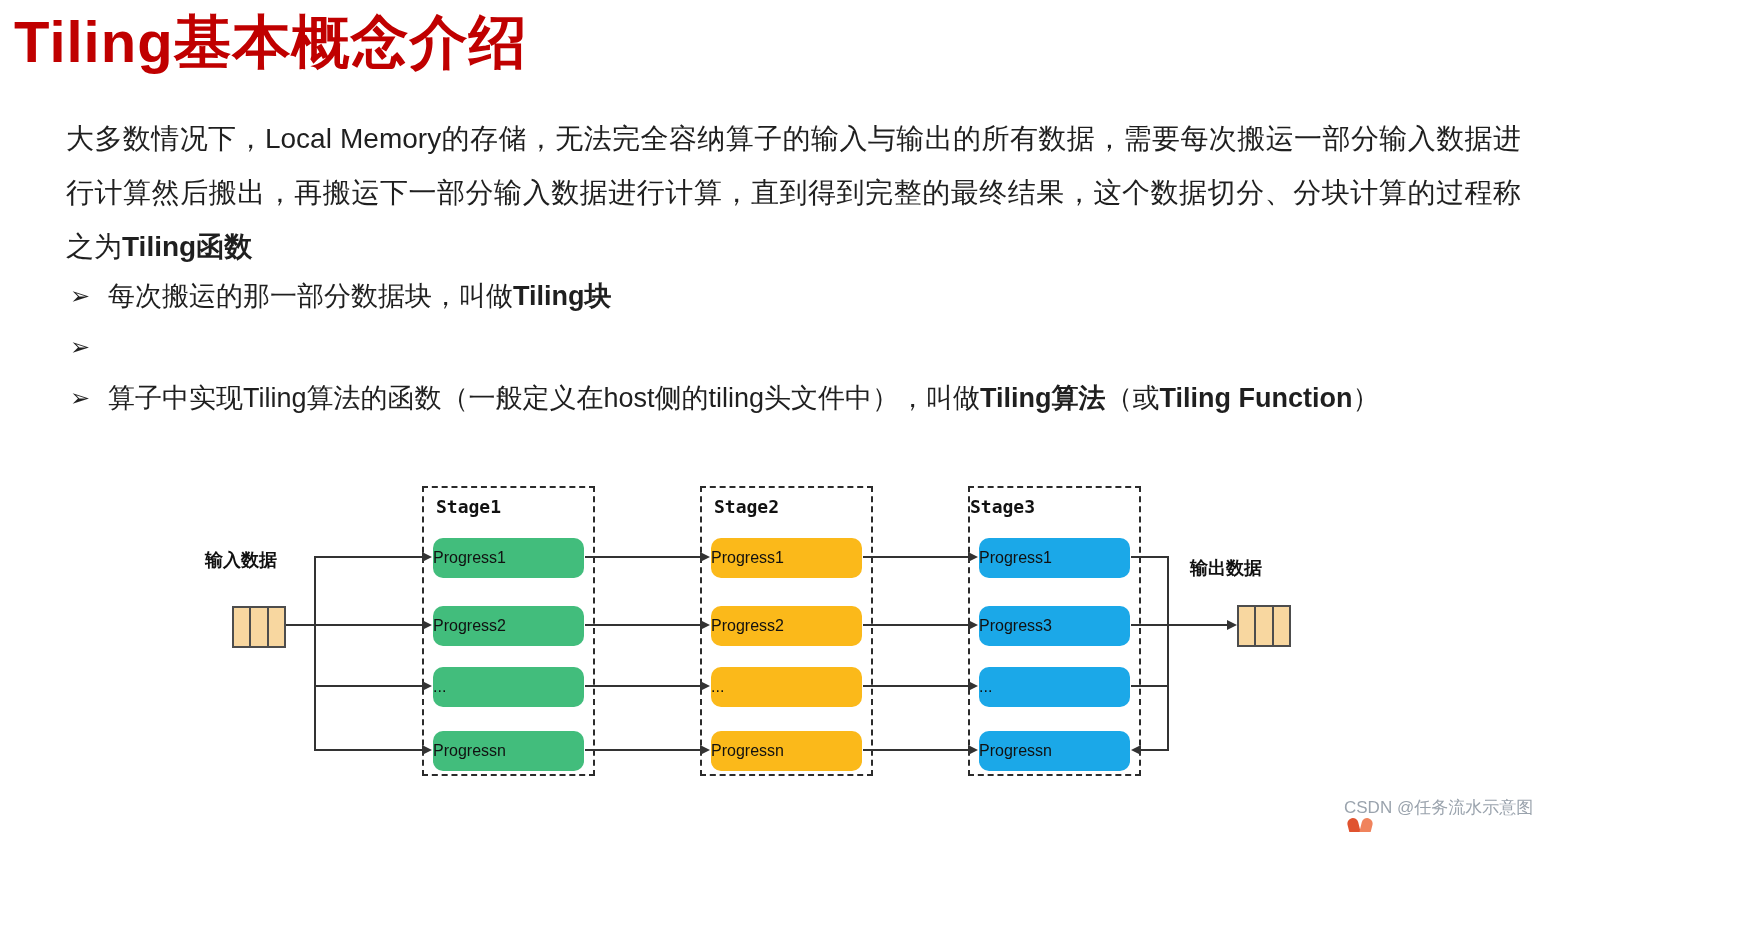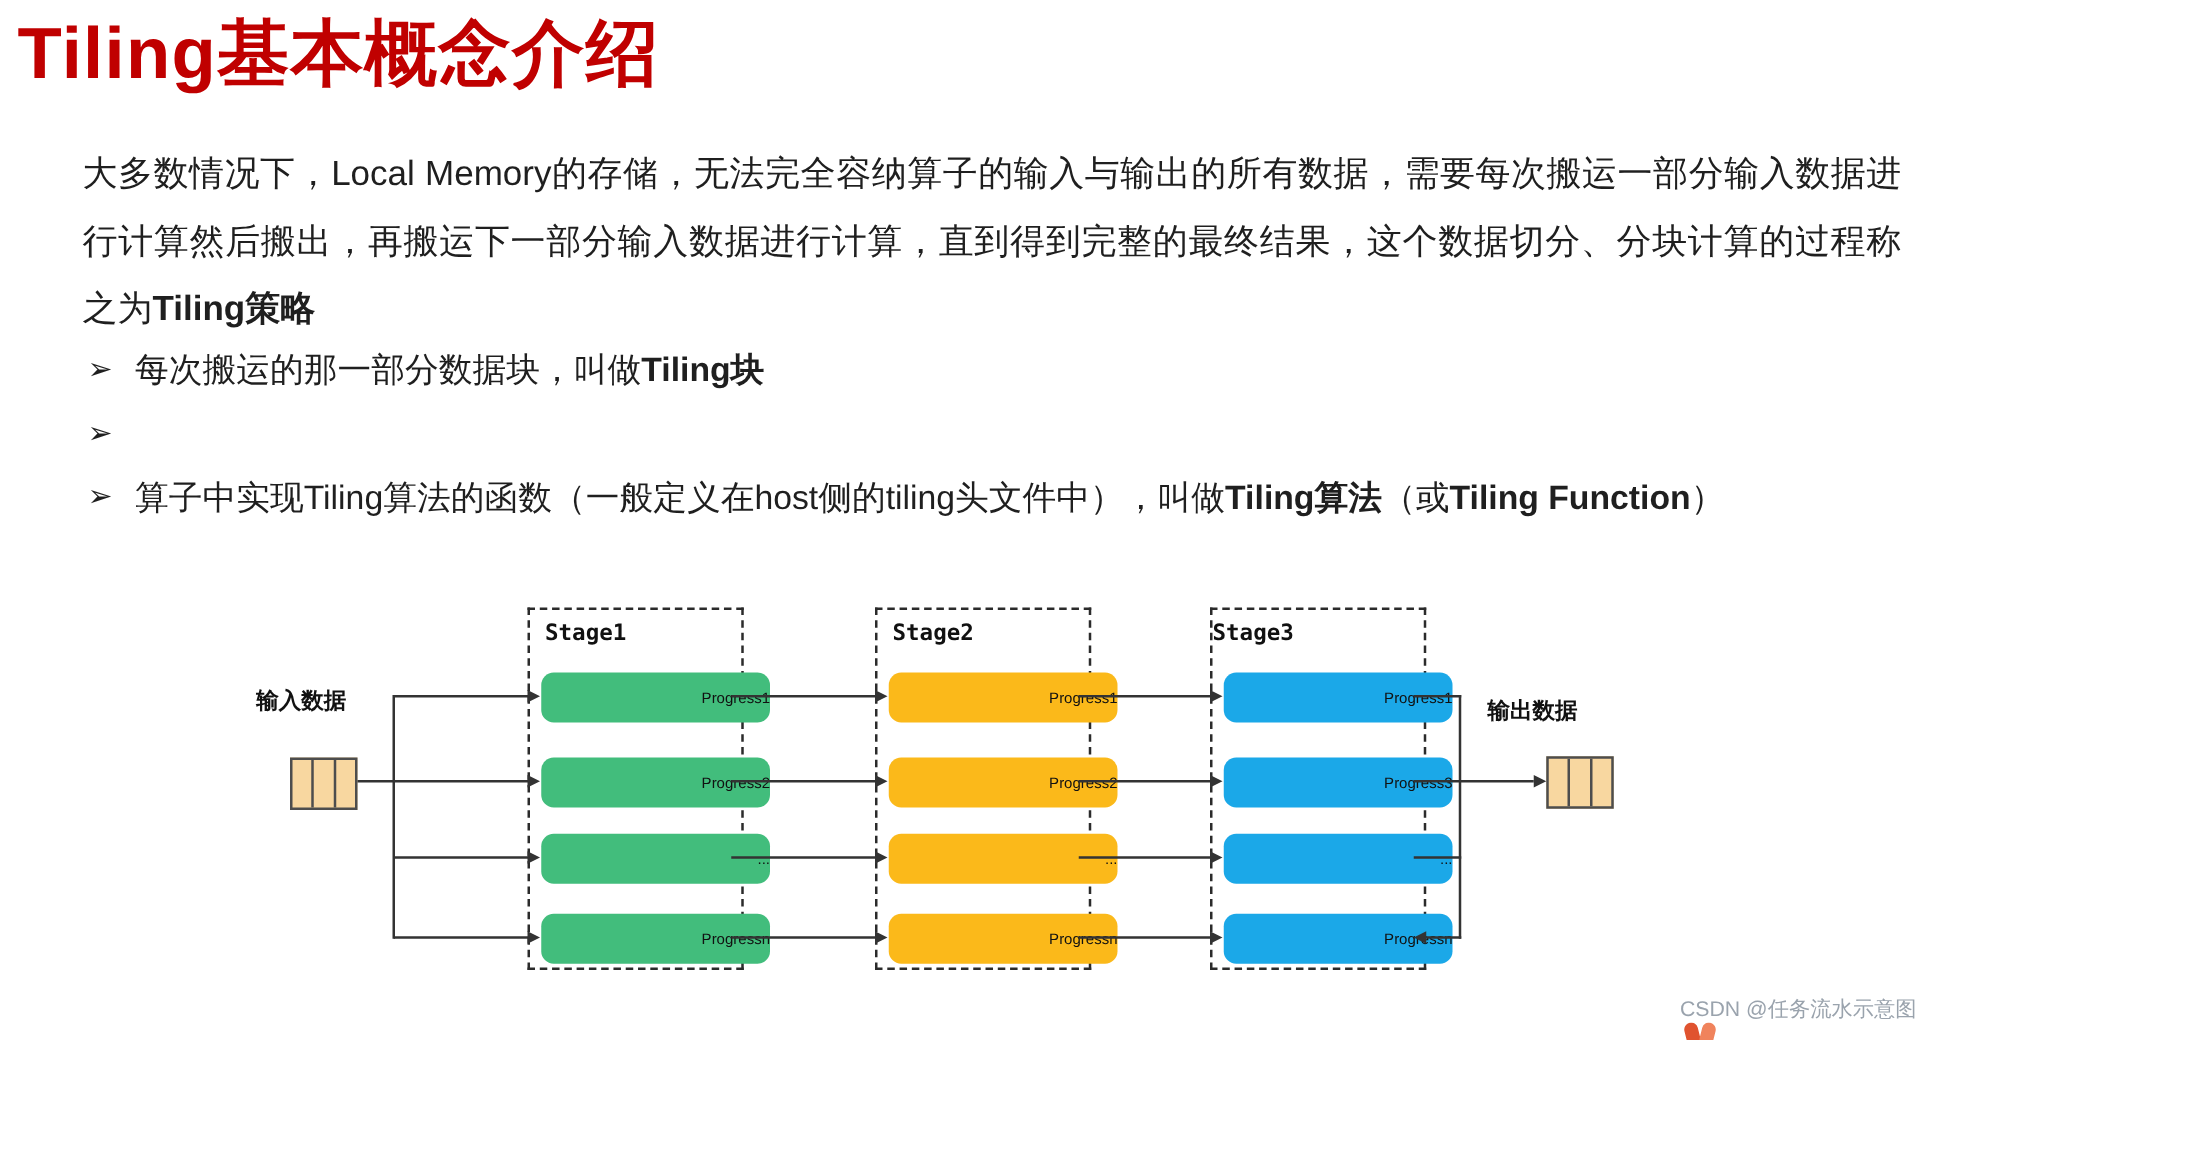--- a/index.html
+++ b/index.html
@@ -12,22 +12,22 @@
   .bullet{display:flex;align-items:flex-start;margin-bottom:11px;font-size:27px;line-height:40px;}
   .marker{width:38px;flex:0 0 38px;font-size:24px;line-height:40px;color:#1f1f1f;}
   .btext{white-space:nowrap;}
   .btext b{font-weight:700;}
 
   
   .stage{position:absolute;top:486px;width:173px;height:290px;border:2px dashed #2b2b2b;box-sizing:border-box;}
   .stage-label{position:absolute;top:8px;left:12px;font-family:"DejaVu Sans Mono","Liberation Mono",monospace;
                font-weight:bold;font-size:18px;color:#111;}
   .stage.centered .stage-label{left:0;right:0;text-align:left;}
-  .pbox{position:absolute;left:9px;width:183px;height:40px;border-radius:10px;text-align:right;
-        line-height:40px;font-size:12px;color:#111;}
+  .pbox{position:absolute;left:9px;width:151px;height:40px;border-radius:10px;text-align:left;
+        line-height:40px;font-size:16px;color:#111;}
   .r0{top:50px}.r1{top:118px}.r2{top:179px}.r3{top:243px}
 
   .iolabel{position:absolute;font-weight:bold;font-size:18px;color:#111;}
   .iobox{position:absolute;width:54px;height:42px;border:2px solid #4d4d4d;box-sizing:border-box;display:flex;}
   .iobox i{flex:1;border-right:2px solid #4d4d4d;}
   .iobox i:last-child{border-right:none;}
 
   .hline{position:absolute;height:2px;background:#333;}
   .vline{position:absolute;width:2px;background:#333;}
   .ar{position:absolute;width:0;height:0;border-top:5px solid transparent;border-bottom:5px solid transparent;
@@ -43,21 +43,21 @@
   .logo .petal.p1{left:1px;transform:rotate(-14deg);}
   .logo .petal.p2{left:14px;transform:rotate(14deg);}
 </style>
 </head>
 <body>
 
 <div class="slide">
 
   <h1 class="title" style="color: rgb(192, 0, 0);">Tiling基本概念介绍</h1>
 
-  <p class="intro"><span>大多数情况下，Local Memory的存储，无法完全容纳算子的输入与输出的所有数据，需要每次搬运一部分输入数据进行计算然后搬出，再搬运下一部分输入数据进行计算，直到得到完整的最终结果，这个数据切分、分块计算的过程称之为</span><b>Tiling策略</b></p>
+  <p class="intro"><span>大多数情况下，Local Memory的存储，无法完全容纳算子的输入与输出的所有数据，需要每次搬运一部分输入数据进行计算然后搬出，再搬运下一部分输入数据进行计算，直到得到完整的最终结果，这个数据切分、分块计算的过程称之为</span><b>Tiling函数</b></p>
 
   <ul class="bullets">
     <li class="bullet">
       <span class="marker">➢</span>
       <span class="btext"><span>每次搬运的那一部分数据块，叫做</span><b>Tiling块</b><span></span><b></b><span></span></span>
     </li>
     <li class="bullet">
       <span class="marker">➢</span>
     </li>
     <li class="bullet">

